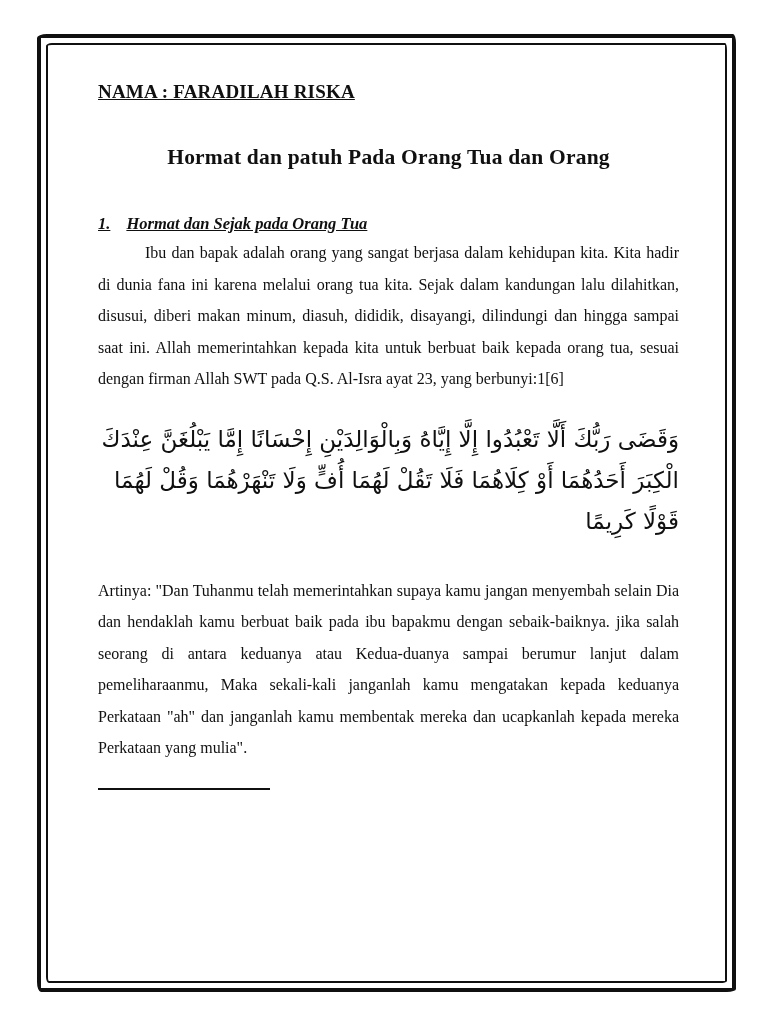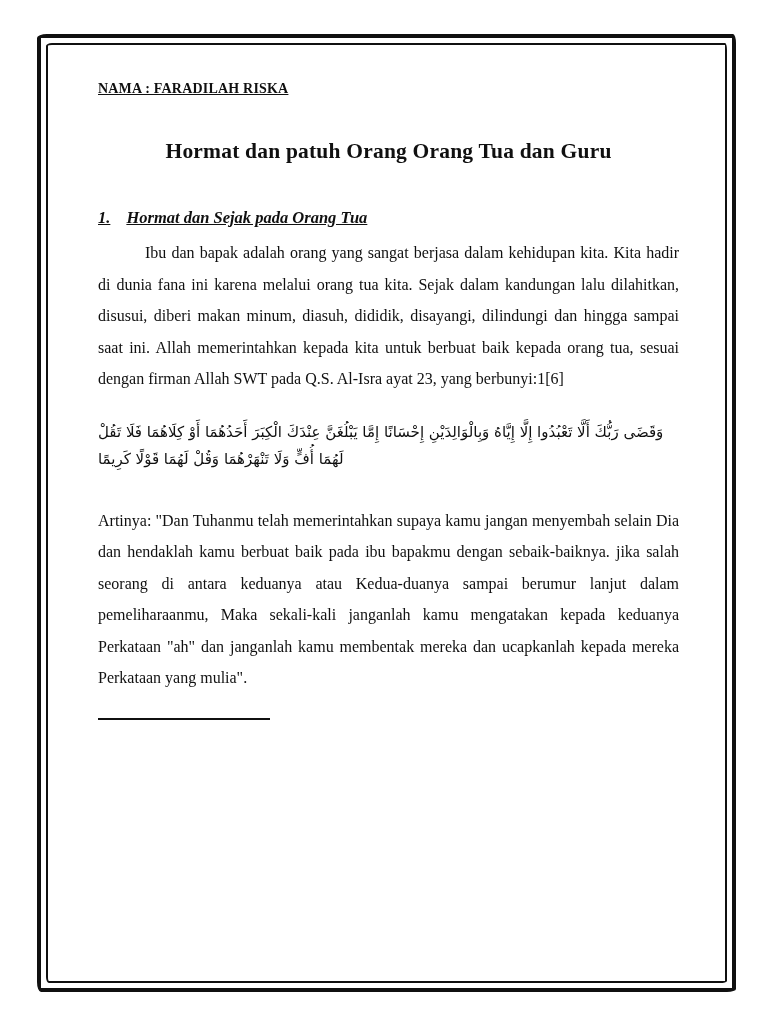--- a/index.html
+++ b/index.html
@@ -24,21 +24,21 @@
     border-radius: 6px 2px 7px 3px / 3px 7px 2px 6px;
   }
   .content {
     padding: 36px 46px 0 50px;
     font-family: "Liberation Serif", serif;
     color: #101010;
   }
   .ident {
     font-weight: bold;
     text-decoration: underline;
-    font-size: 14px;
+    font-size: 19px;
     letter-spacing: 0.2px;
     margin: 0 0 21px 0;
   }
   .title {
     text-align: center;
     font-size: 21.5px;
     font-weight: bold;
     margin: 42px 0 0 0;
     letter-spacing: 0.2px;
   }
@@ -49,28 +49,28 @@
     margin: 44px 0 0 0;
   }
   .sec-num { text-decoration: underline; margin-right: 16px; }
   .sec-text { text-decoration: underline; }
   .body {
     font-size: 16px;
     line-height: 1.97;
     text-align: justify;
     margin: 0;
   }
-  .first { margin-top: 9px; }
+  .first { margin-top: 3px; }
   .indent { text-indent: 47px; }
   .arabic {
     font-family: "DejaVu Sans", sans-serif;
     direction: rtl;
     unicode-bidi: embed;
-    text-align: left;
-    font-size: 15px;
+    text-align: right;
+    font-size: 23px;
     line-height: 1.8;
     margin: 24px 0 32px 0;
     color: #101010;
   }
   .footnote-rule {
     width: 172px;
     height: 0;
     border-top: 2px solid #101010;
     margin-top: 24px;
   }
@@ -79,21 +79,21 @@
 <body>
 
 <div class="sheet">
   <div class="frame-outer">
     <div class="frame-inner">
       <div class="content">
 
         <p class="ident">NAMA : FARADILAH RISKA</p>
 
 
-        <h1 class="title">Hormat dan patuh Orang Orang Tua dan Guru</h1>
+        <h1 class="title">Hormat dan patuh Pada Orang Tua dan Orang</h1>
 
         <h2 class="section-heading">
           <span class="sec-num">1.</span><span class="sec-text">Hormat dan Sejak pada Orang Tua</span>
         </h2>
 
         <p class="body indent first">Ibu dan bapak adalah orang yang sangat berjasa dalam kehidupan kita. Kita hadir di dunia fana ini karena melalui orang tua kita. Sejak dalam kandungan lalu dilahitkan, disusui, diberi makan minum, diasuh, dididik, disayangi, dilindungi dan hingga sampai saat ini. Allah memerintahkan kepada kita untuk berbuat baik kepada orang tua, sesuai dengan firman Allah SWT pada Q.S. Al-Isra ayat 23, yang berbunyi:1[6]</p>
 
         <p class="arabic" dir="rtl">وَقَضَى رَبُّكَ أَلَّا تَعْبُدُوا إِلَّا إِيَّاهُ وَبِالْوَالِدَيْنِ إِحْسَانًا إِمَّا يَبْلُغَنَّ عِنْدَكَ الْكِبَرَ أَحَدُهُمَا أَوْ كِلَاهُمَا فَلَا تَقُلْ لَهُمَا أُفٍّ وَلَا تَنْهَرْهُمَا وَقُلْ لَهُمَا قَوْلًا كَرِيمًا</p>
 
         <p class="body">Artinya: "Dan Tuhanmu telah memerintahkan supaya kamu jangan menyembah selain Dia dan hendaklah kamu berbuat baik pada ibu bapakmu dengan sebaik-baiknya. jika salah seorang di antara keduanya atau Kedua-duanya sampai berumur lanjut dalam pemeliharaanmu, Maka sekali-kali janganlah kamu mengatakan kepada keduanya Perkataan "ah" dan janganlah kamu membentak mereka dan ucapkanlah kepada mereka Perkataan yang mulia".</p>

